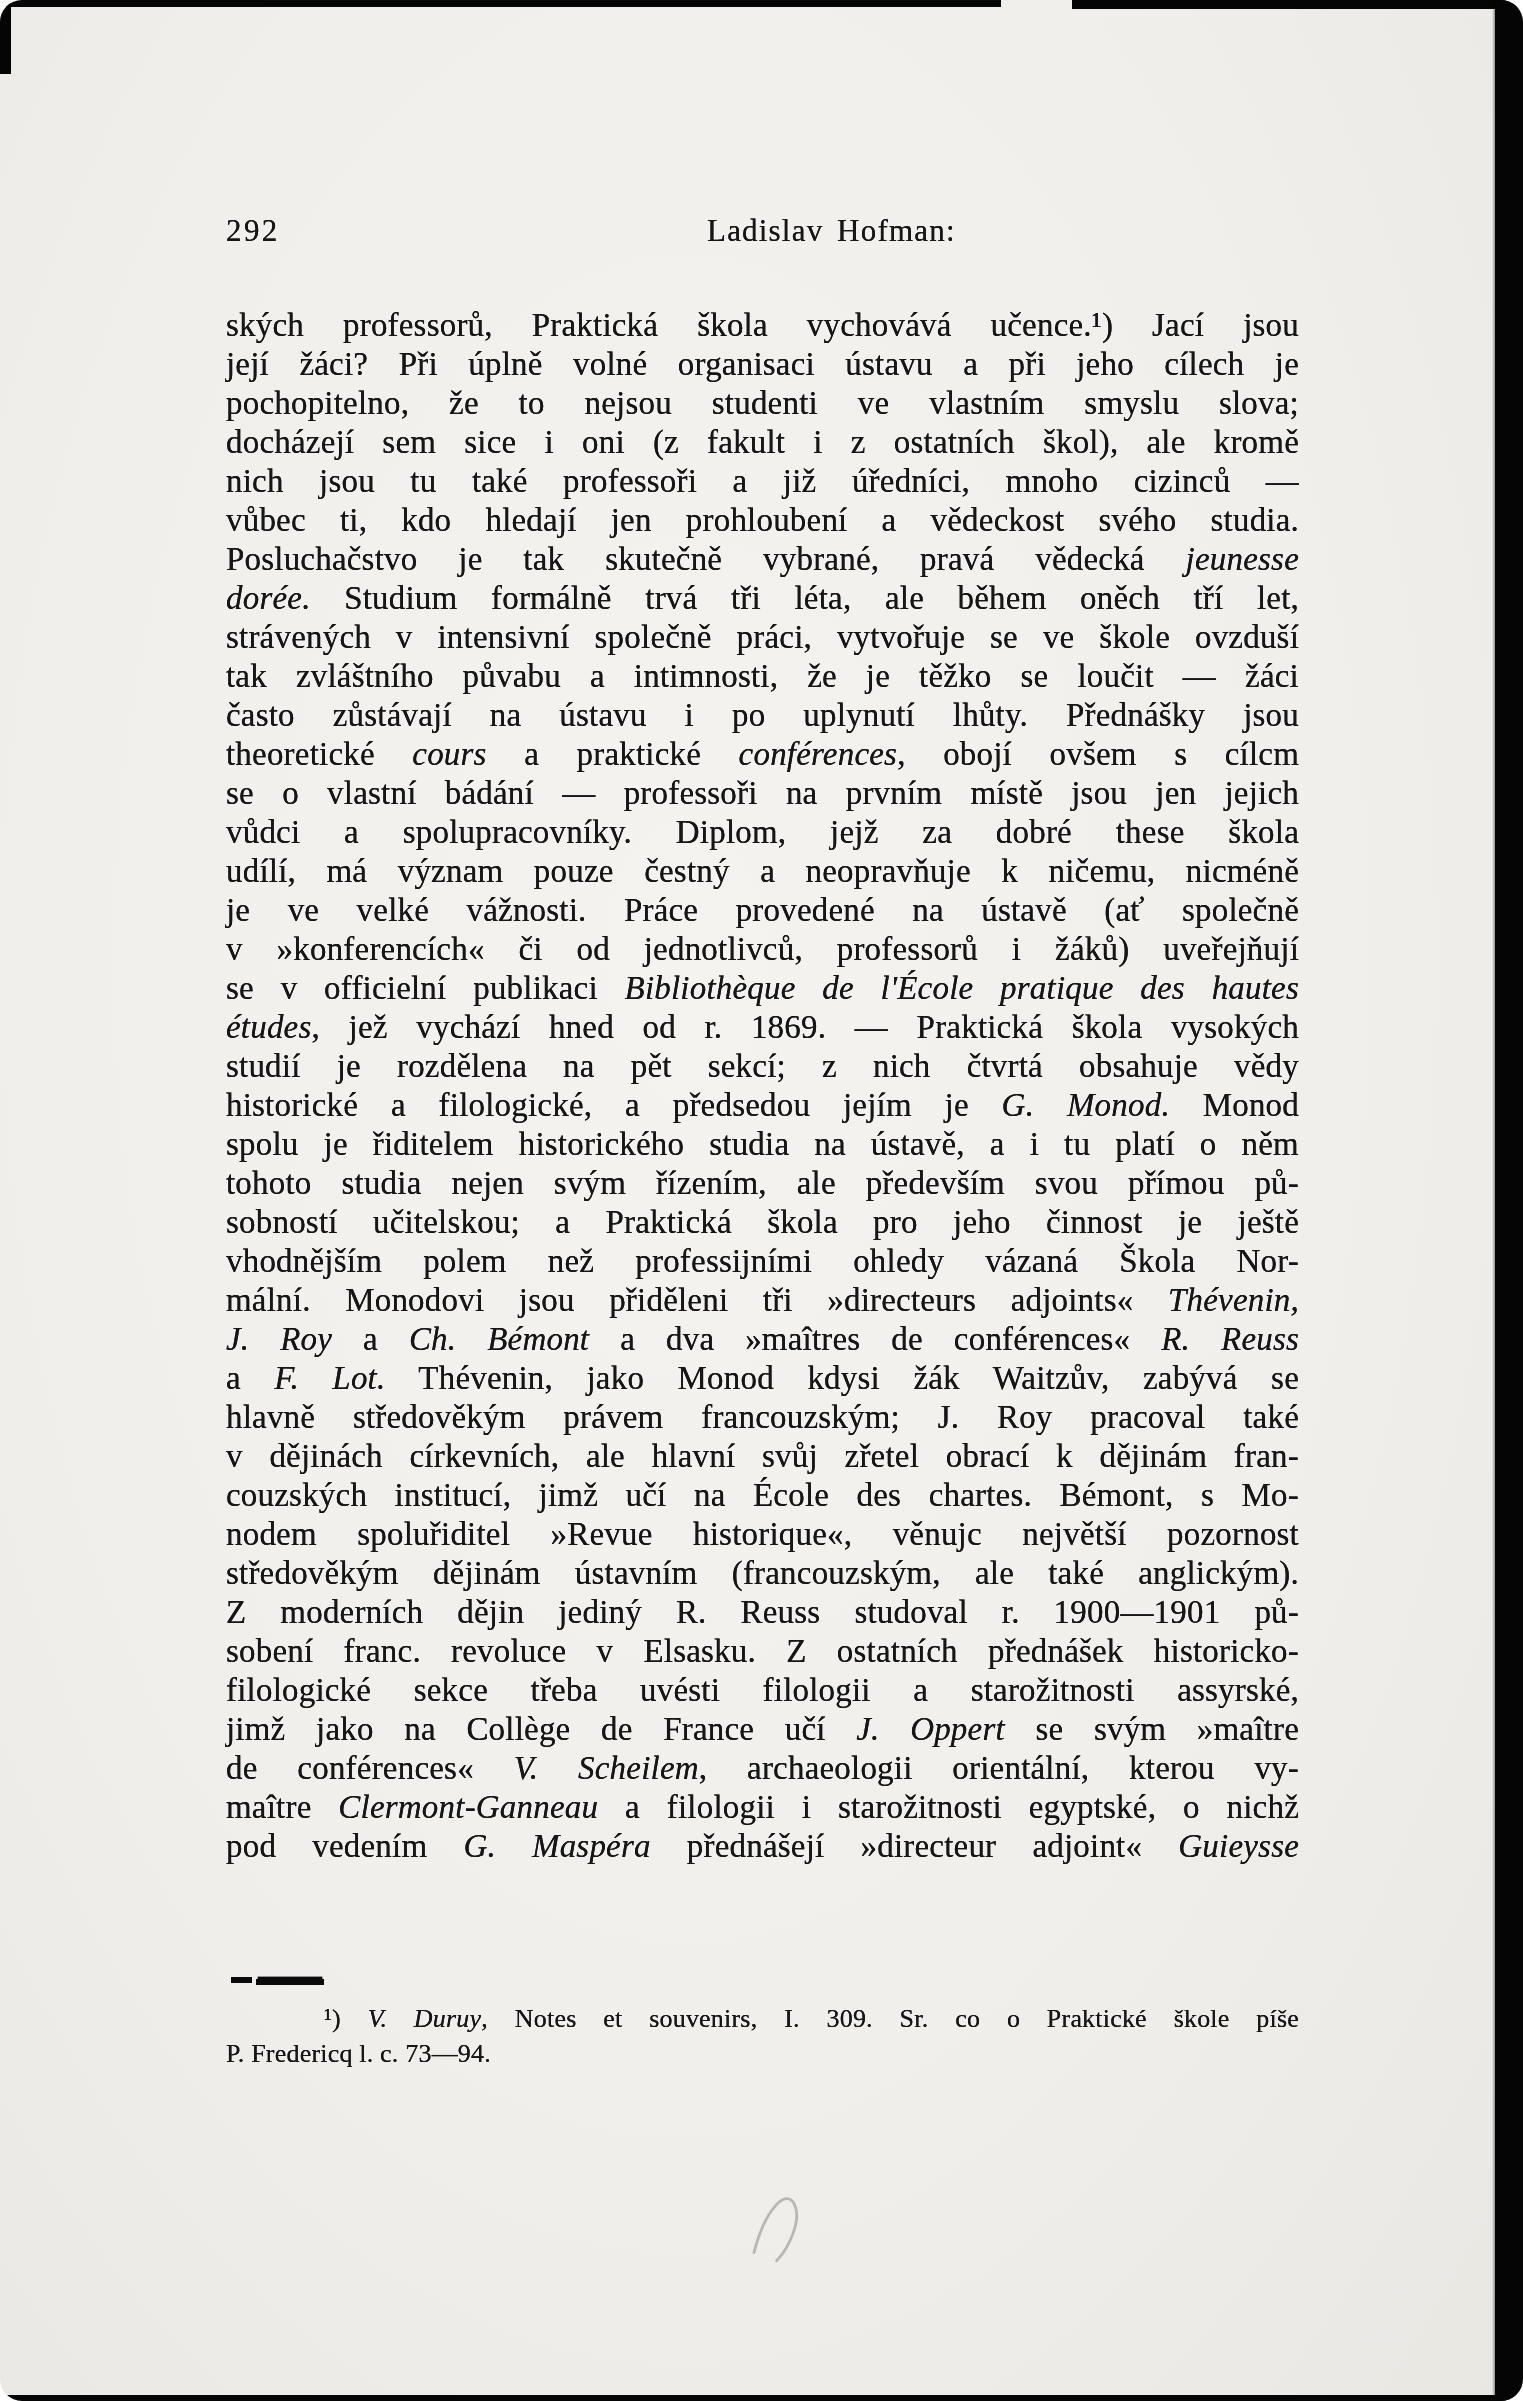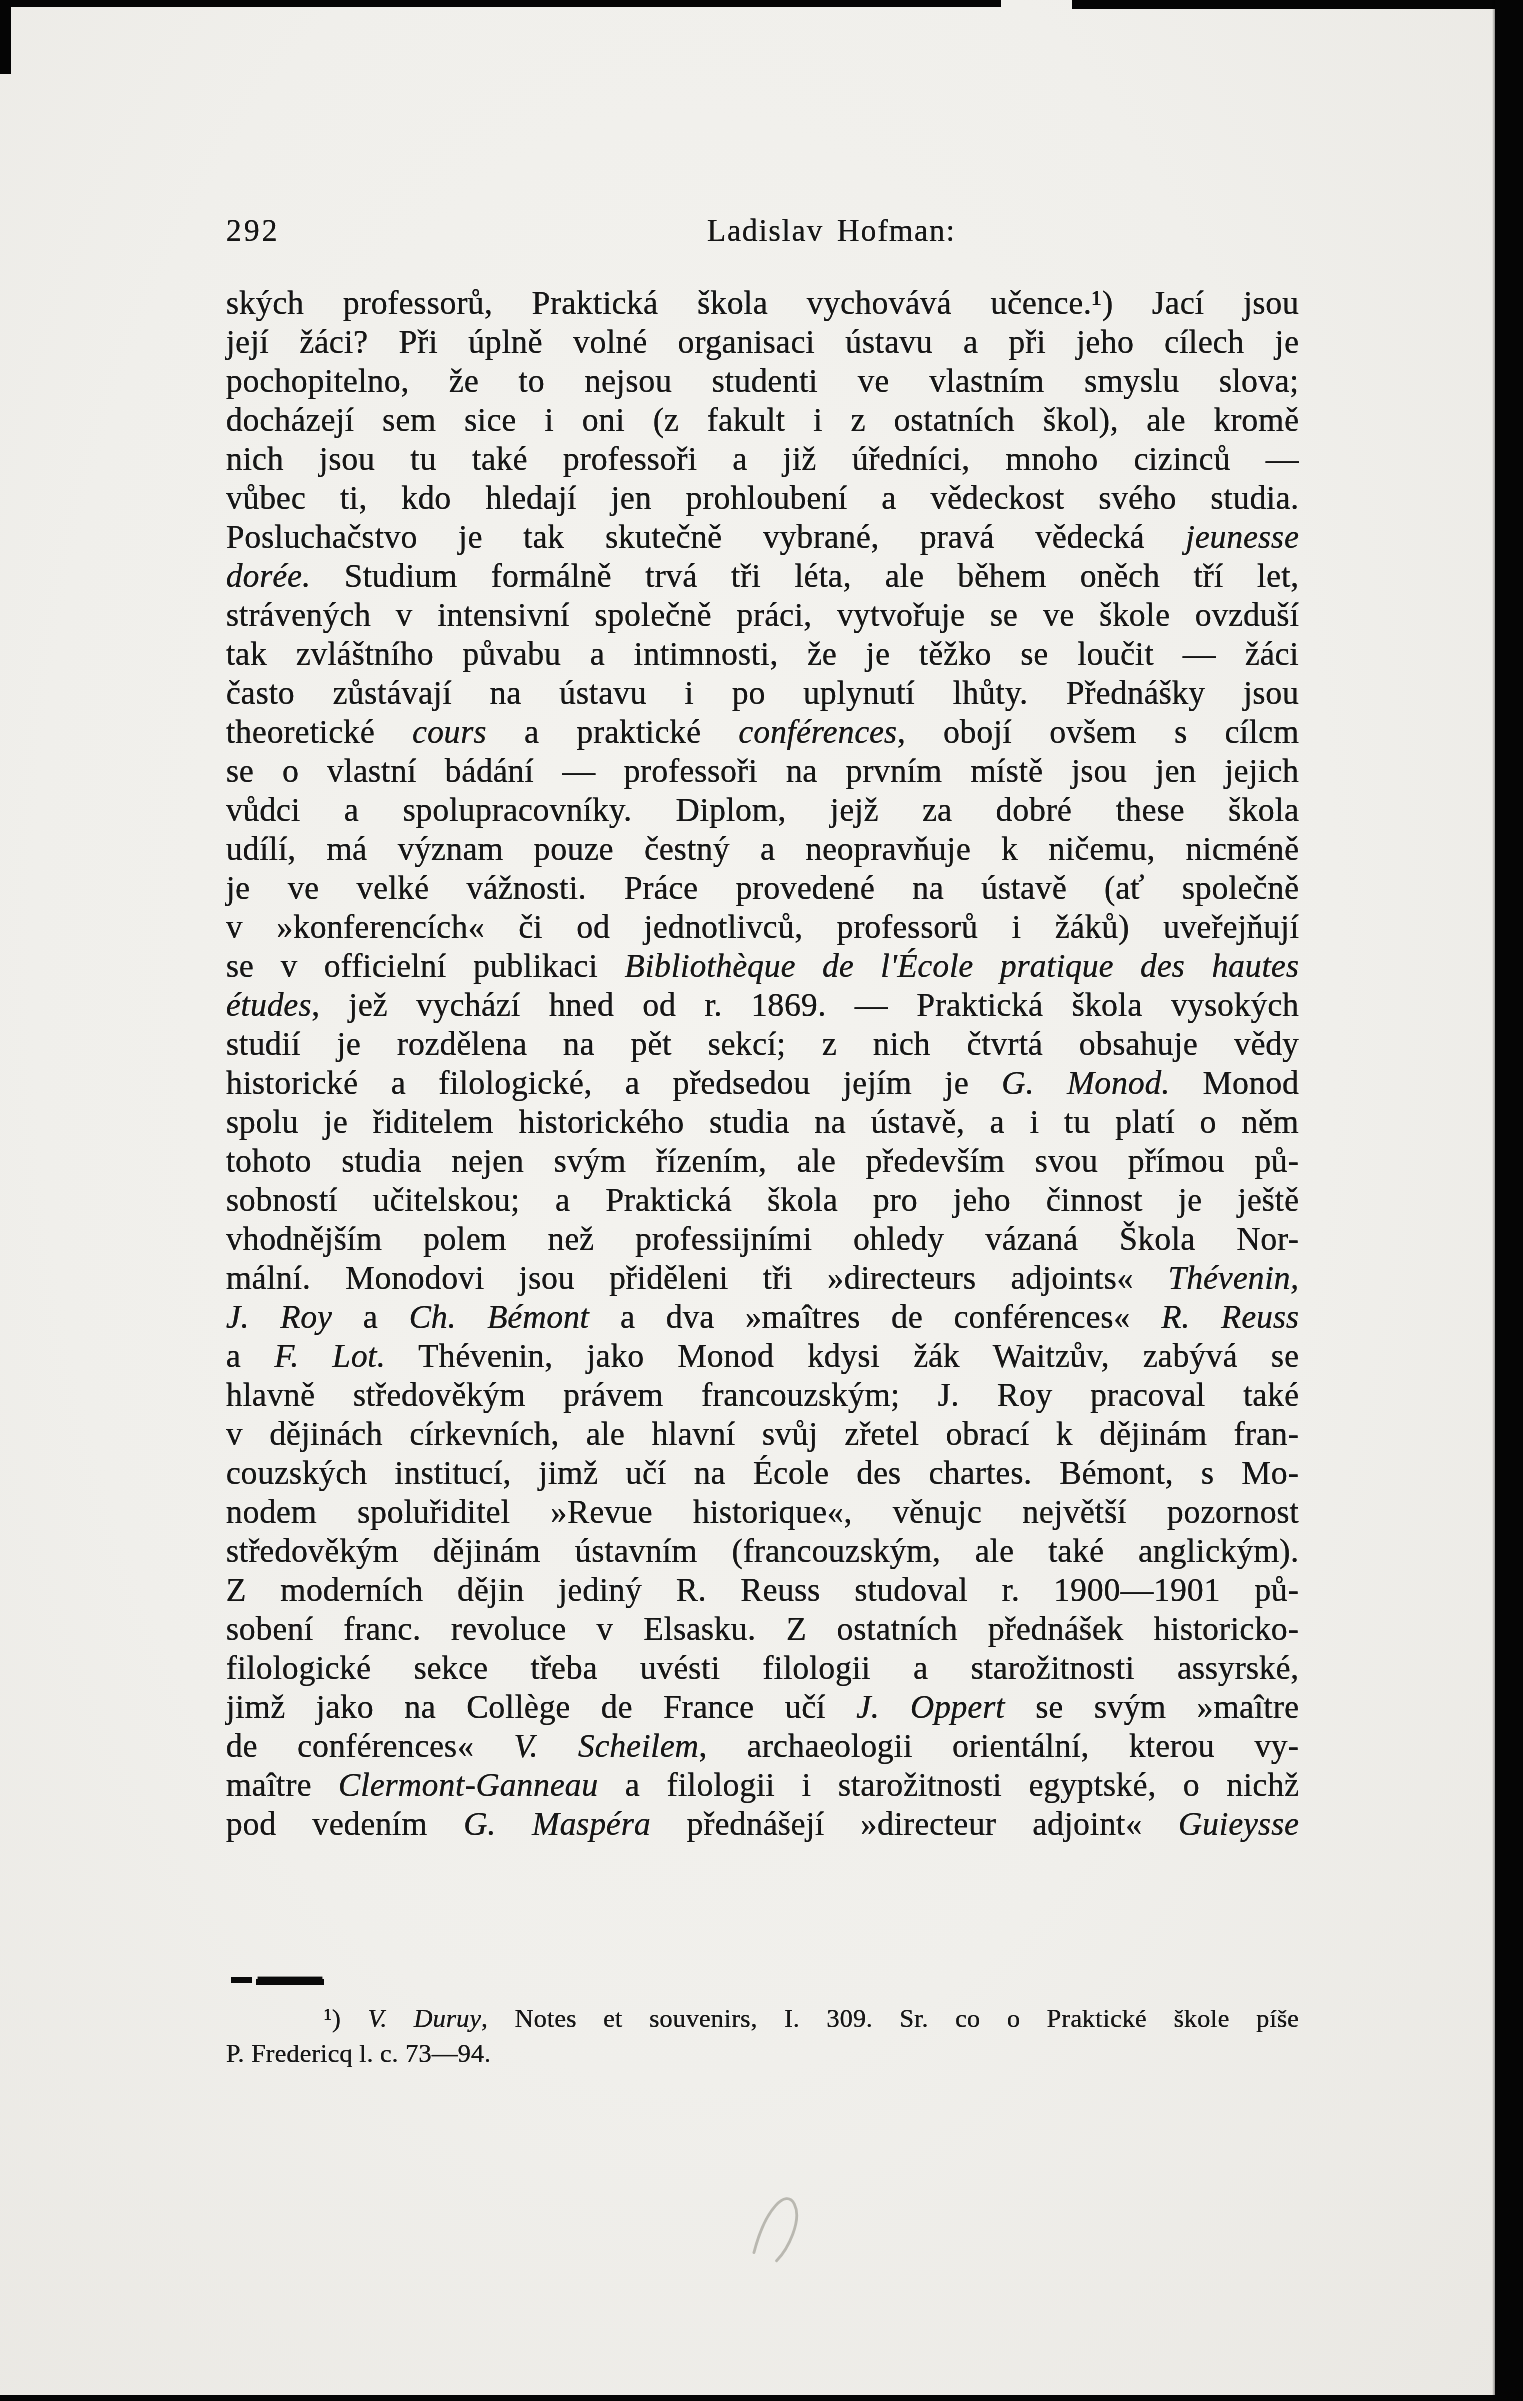--- a/index.html
+++ b/index.html
@@ -9,32 +9,33 @@
     --pencil:#a8a69d;
   }
   html,body{margin:0;padding:0;}
   .page{
     position:relative;
     width:1523px;height:2401px;
     background:radial-gradient(ellipse at 45% 40%, #f4f3ef 0%, var(--paper) 55%, #e9e7e2 100%);
     overflow:hidden;
     font-family:"Liberation Serif", serif;
     color:var(--ink);
+    border-radius:22px;
   }
   .txt{ text-shadow:0 0 0.5px currentColor; }
   .header-number{
     position:absolute;left:226px;top:213px;
     font-size:31px;letter-spacing:2.4px;
   }
   .header-title{
     position:absolute;left:707px;top:213px;
     font-size:31px;letter-spacing:1.2px;word-spacing:4.8px;
   }
   .body-text{
-    position:absolute;left:226px;top:284px;width:1073px;
+    position:absolute;left:226px;top:306px;width:1073px;
     font-size:33px;
   }
   .footnote-text{
     position:absolute;left:226px;top:2001px;width:1073px;
     font-size:26px;
   }
   .tline{
     line-height:39px;
     text-align:justify;
     text-align-last:justify;

